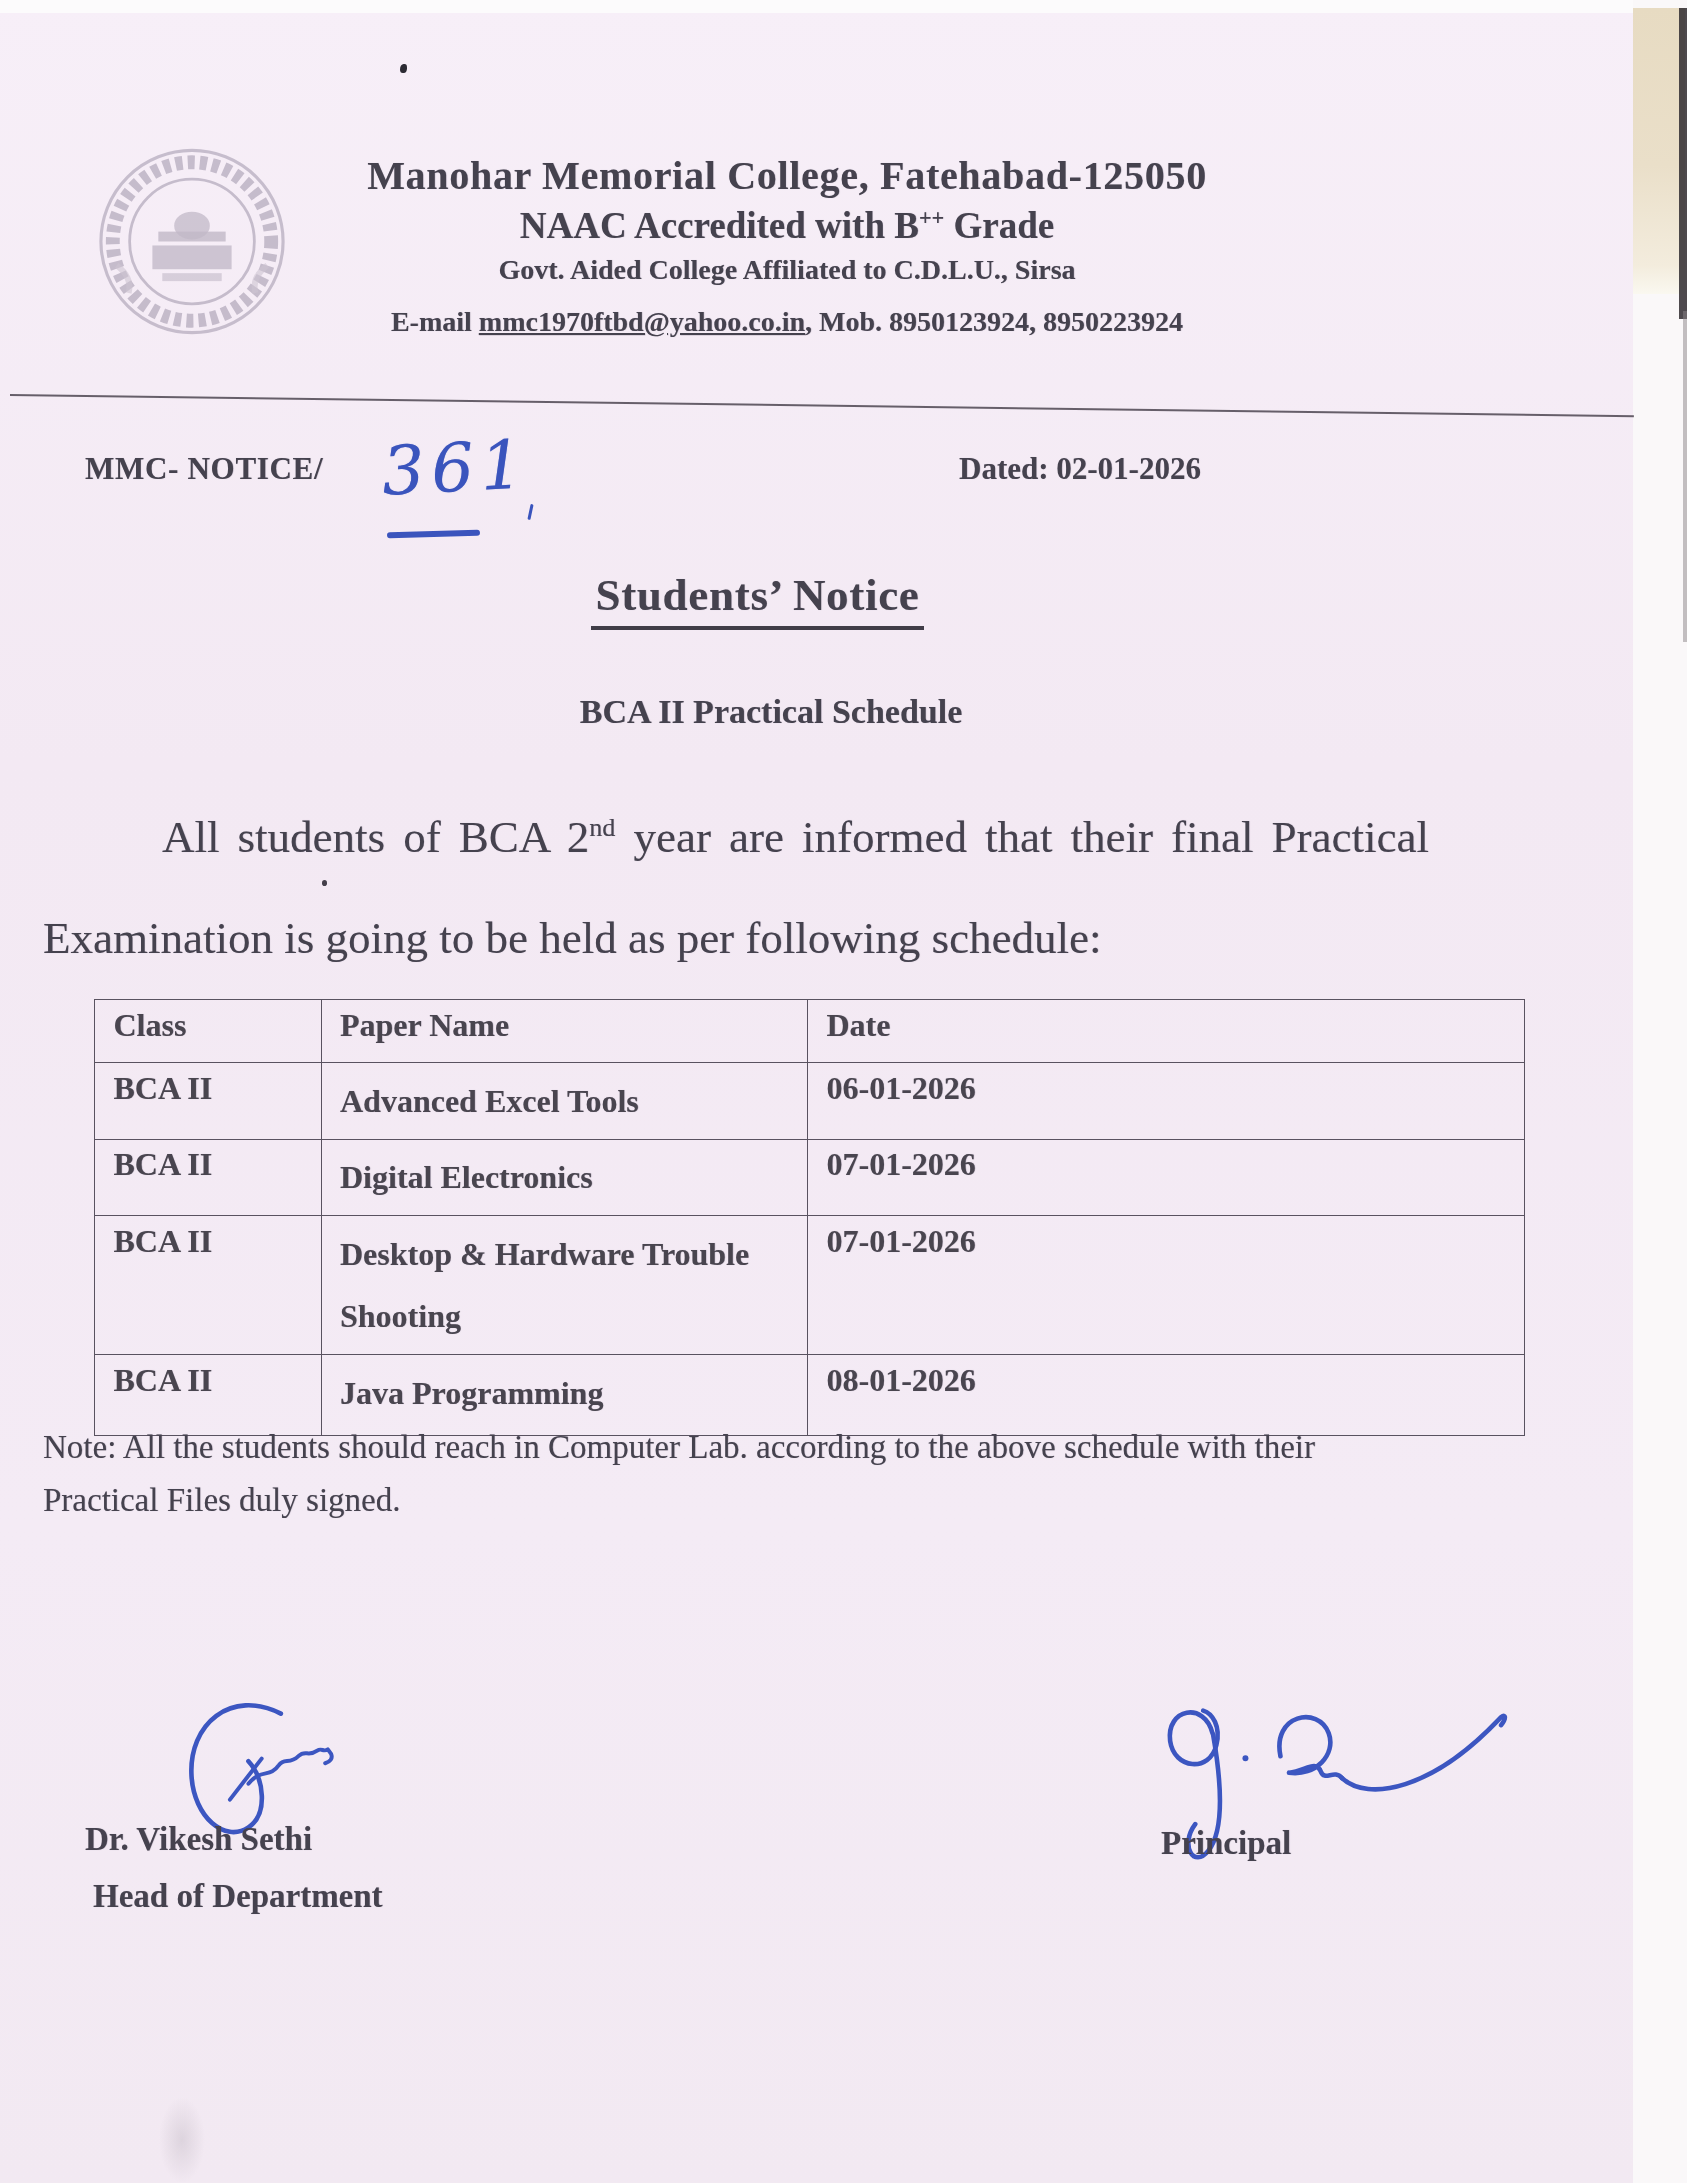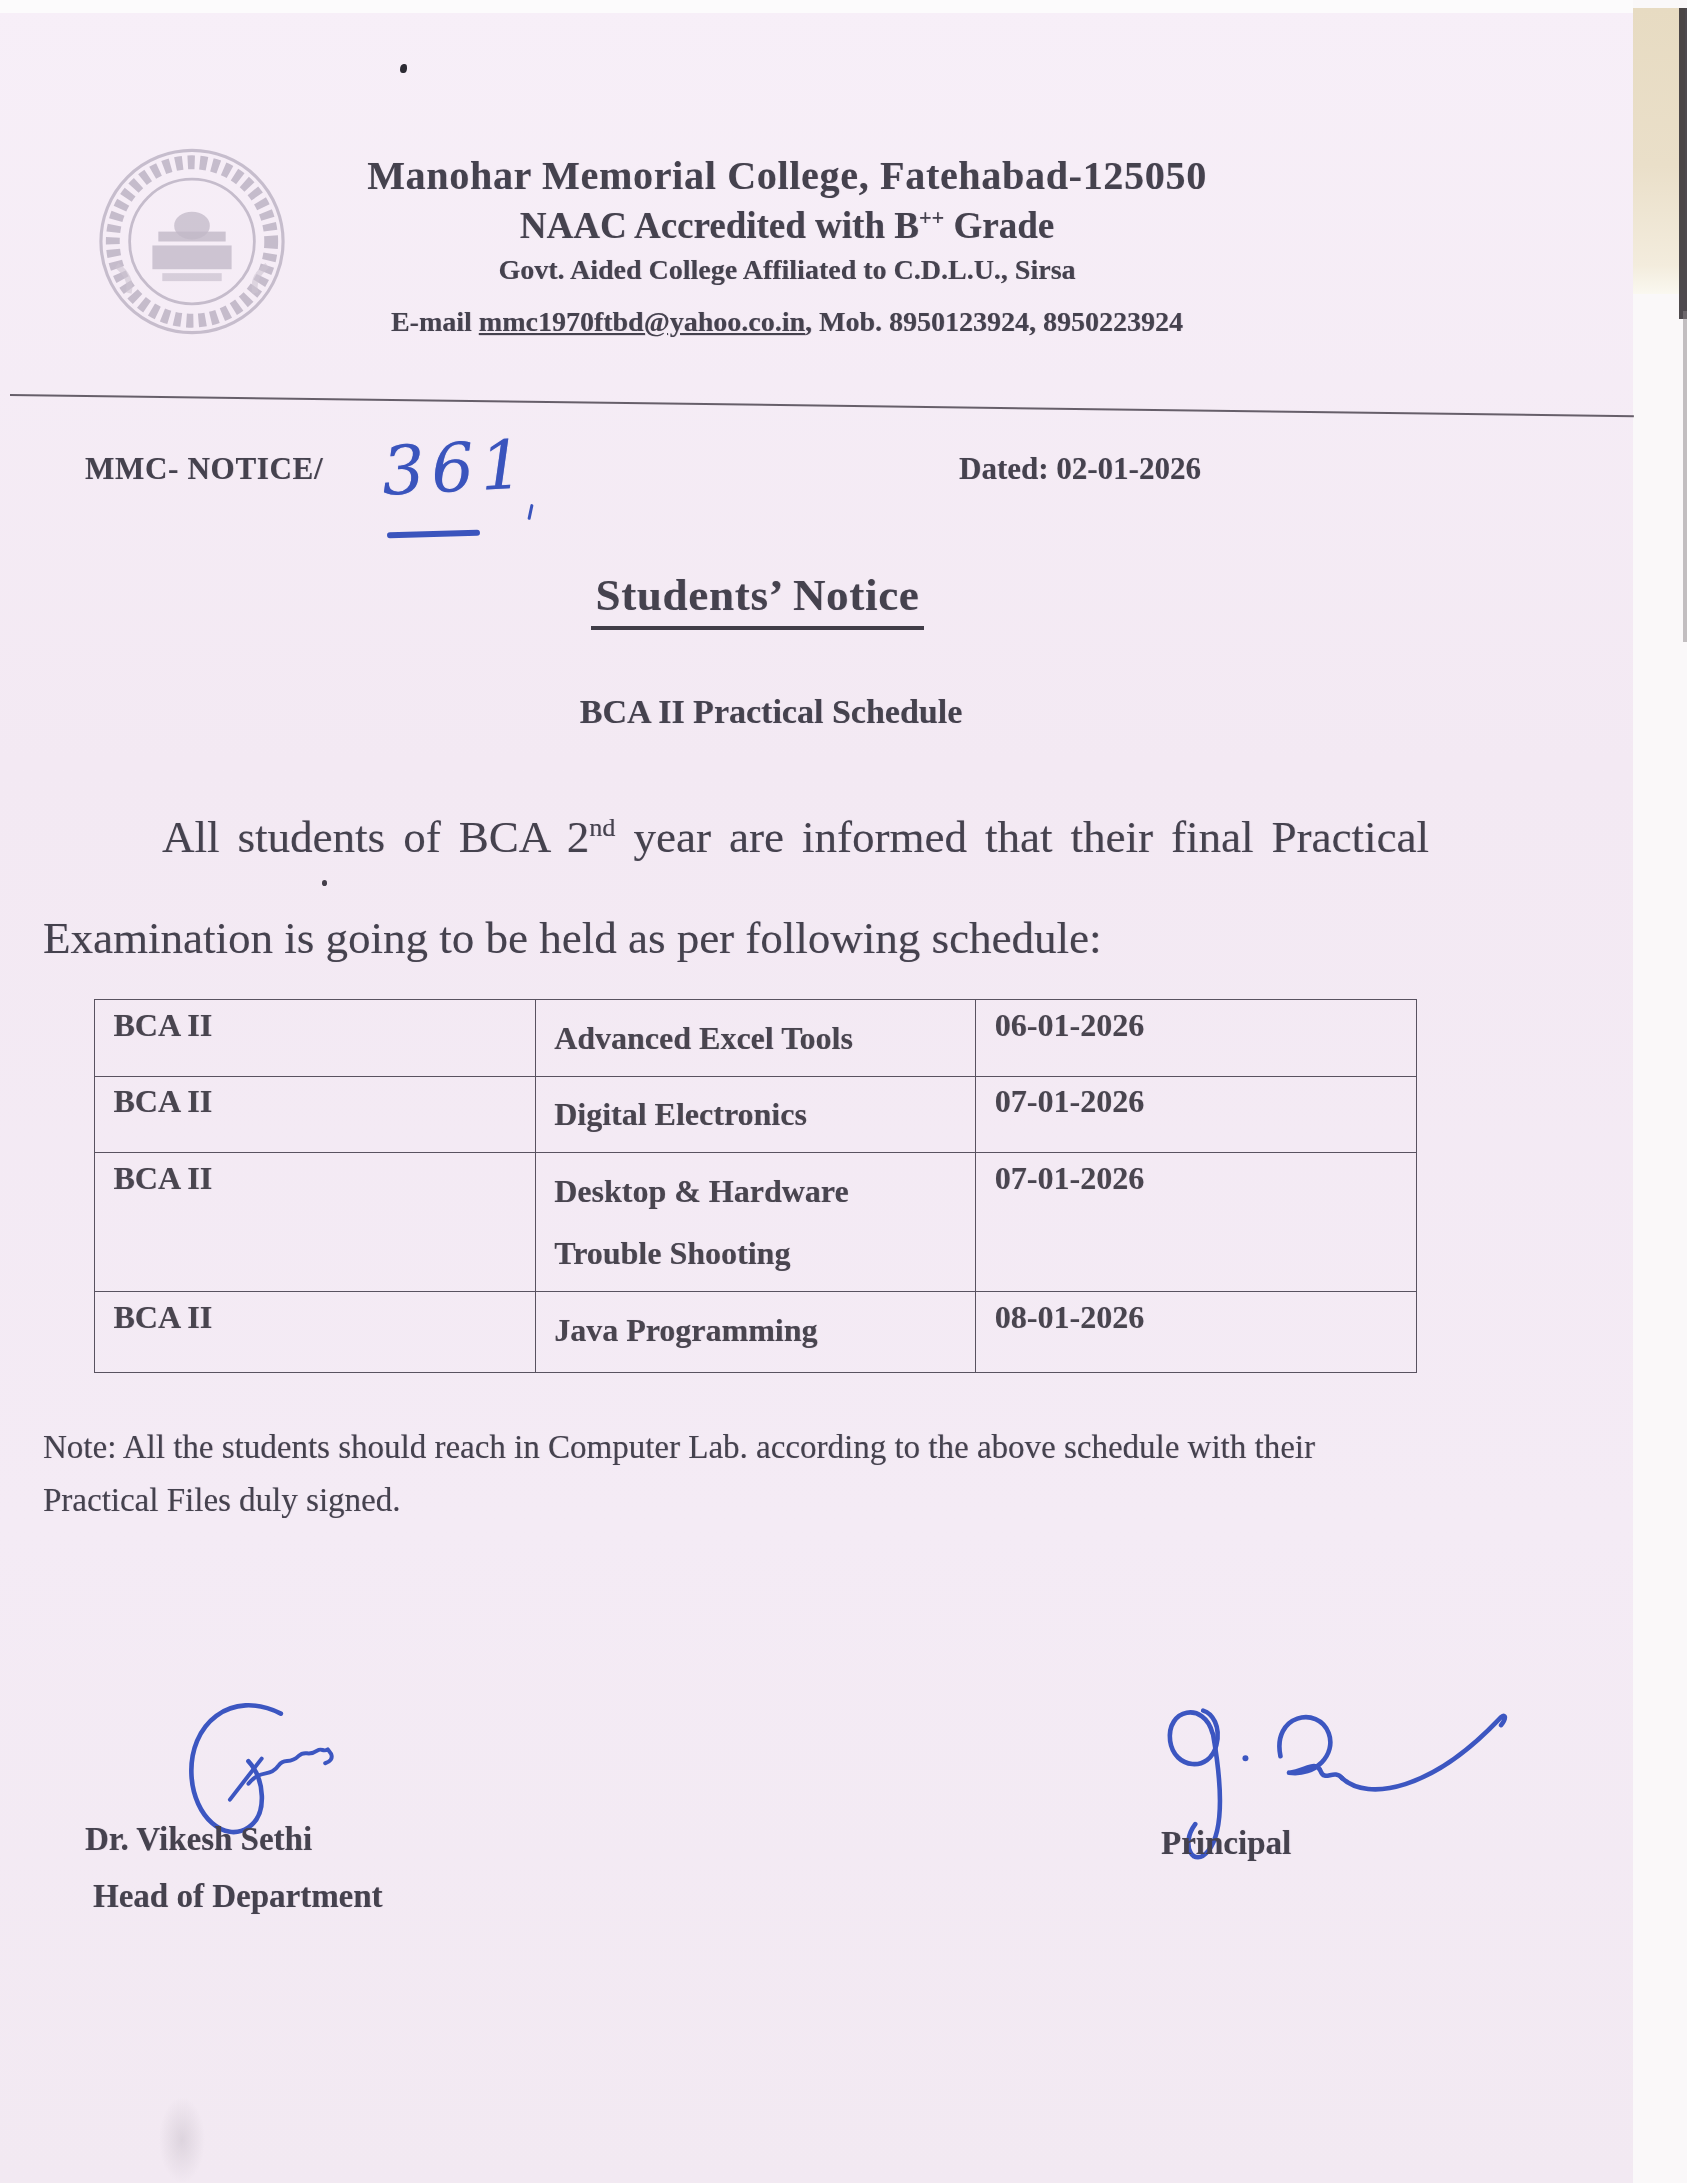--- a/index.html
+++ b/index.html
@@ -116,20 +116,25 @@
 
   <div class="abs title-wrap">
     <span class="title ink">Students’ Notice</span>
   </div>
   <div class="abs subtitle ink">BCA II Practical Schedule</div>
 
   <div class="abs intro ink"><span>All students of BCA 2</span><sup>nd</sup><span> year are informed that their final Practical Examination is going to be held as per following schedule:</span></div>
 
   <table class="abs sched">
     <tbody>
+        <tr class="h-hdr">
+      <th class="c1">Class</th>
+      <th class="c2">Paper Name</th>
+      <th class="c3">Date</th>
+    </tr>
     <tr class="h-r1">
       <td>BCA II</td>
       <td class="paper">Advanced Excel Tools</td>
       <td>06-01-2026</td>
     </tr>
     <tr class="h-r2">
       <td>BCA II</td>
       <td class="paper">Digital Electronics</td>
       <td>07-01-2026</td>
     </tr>

